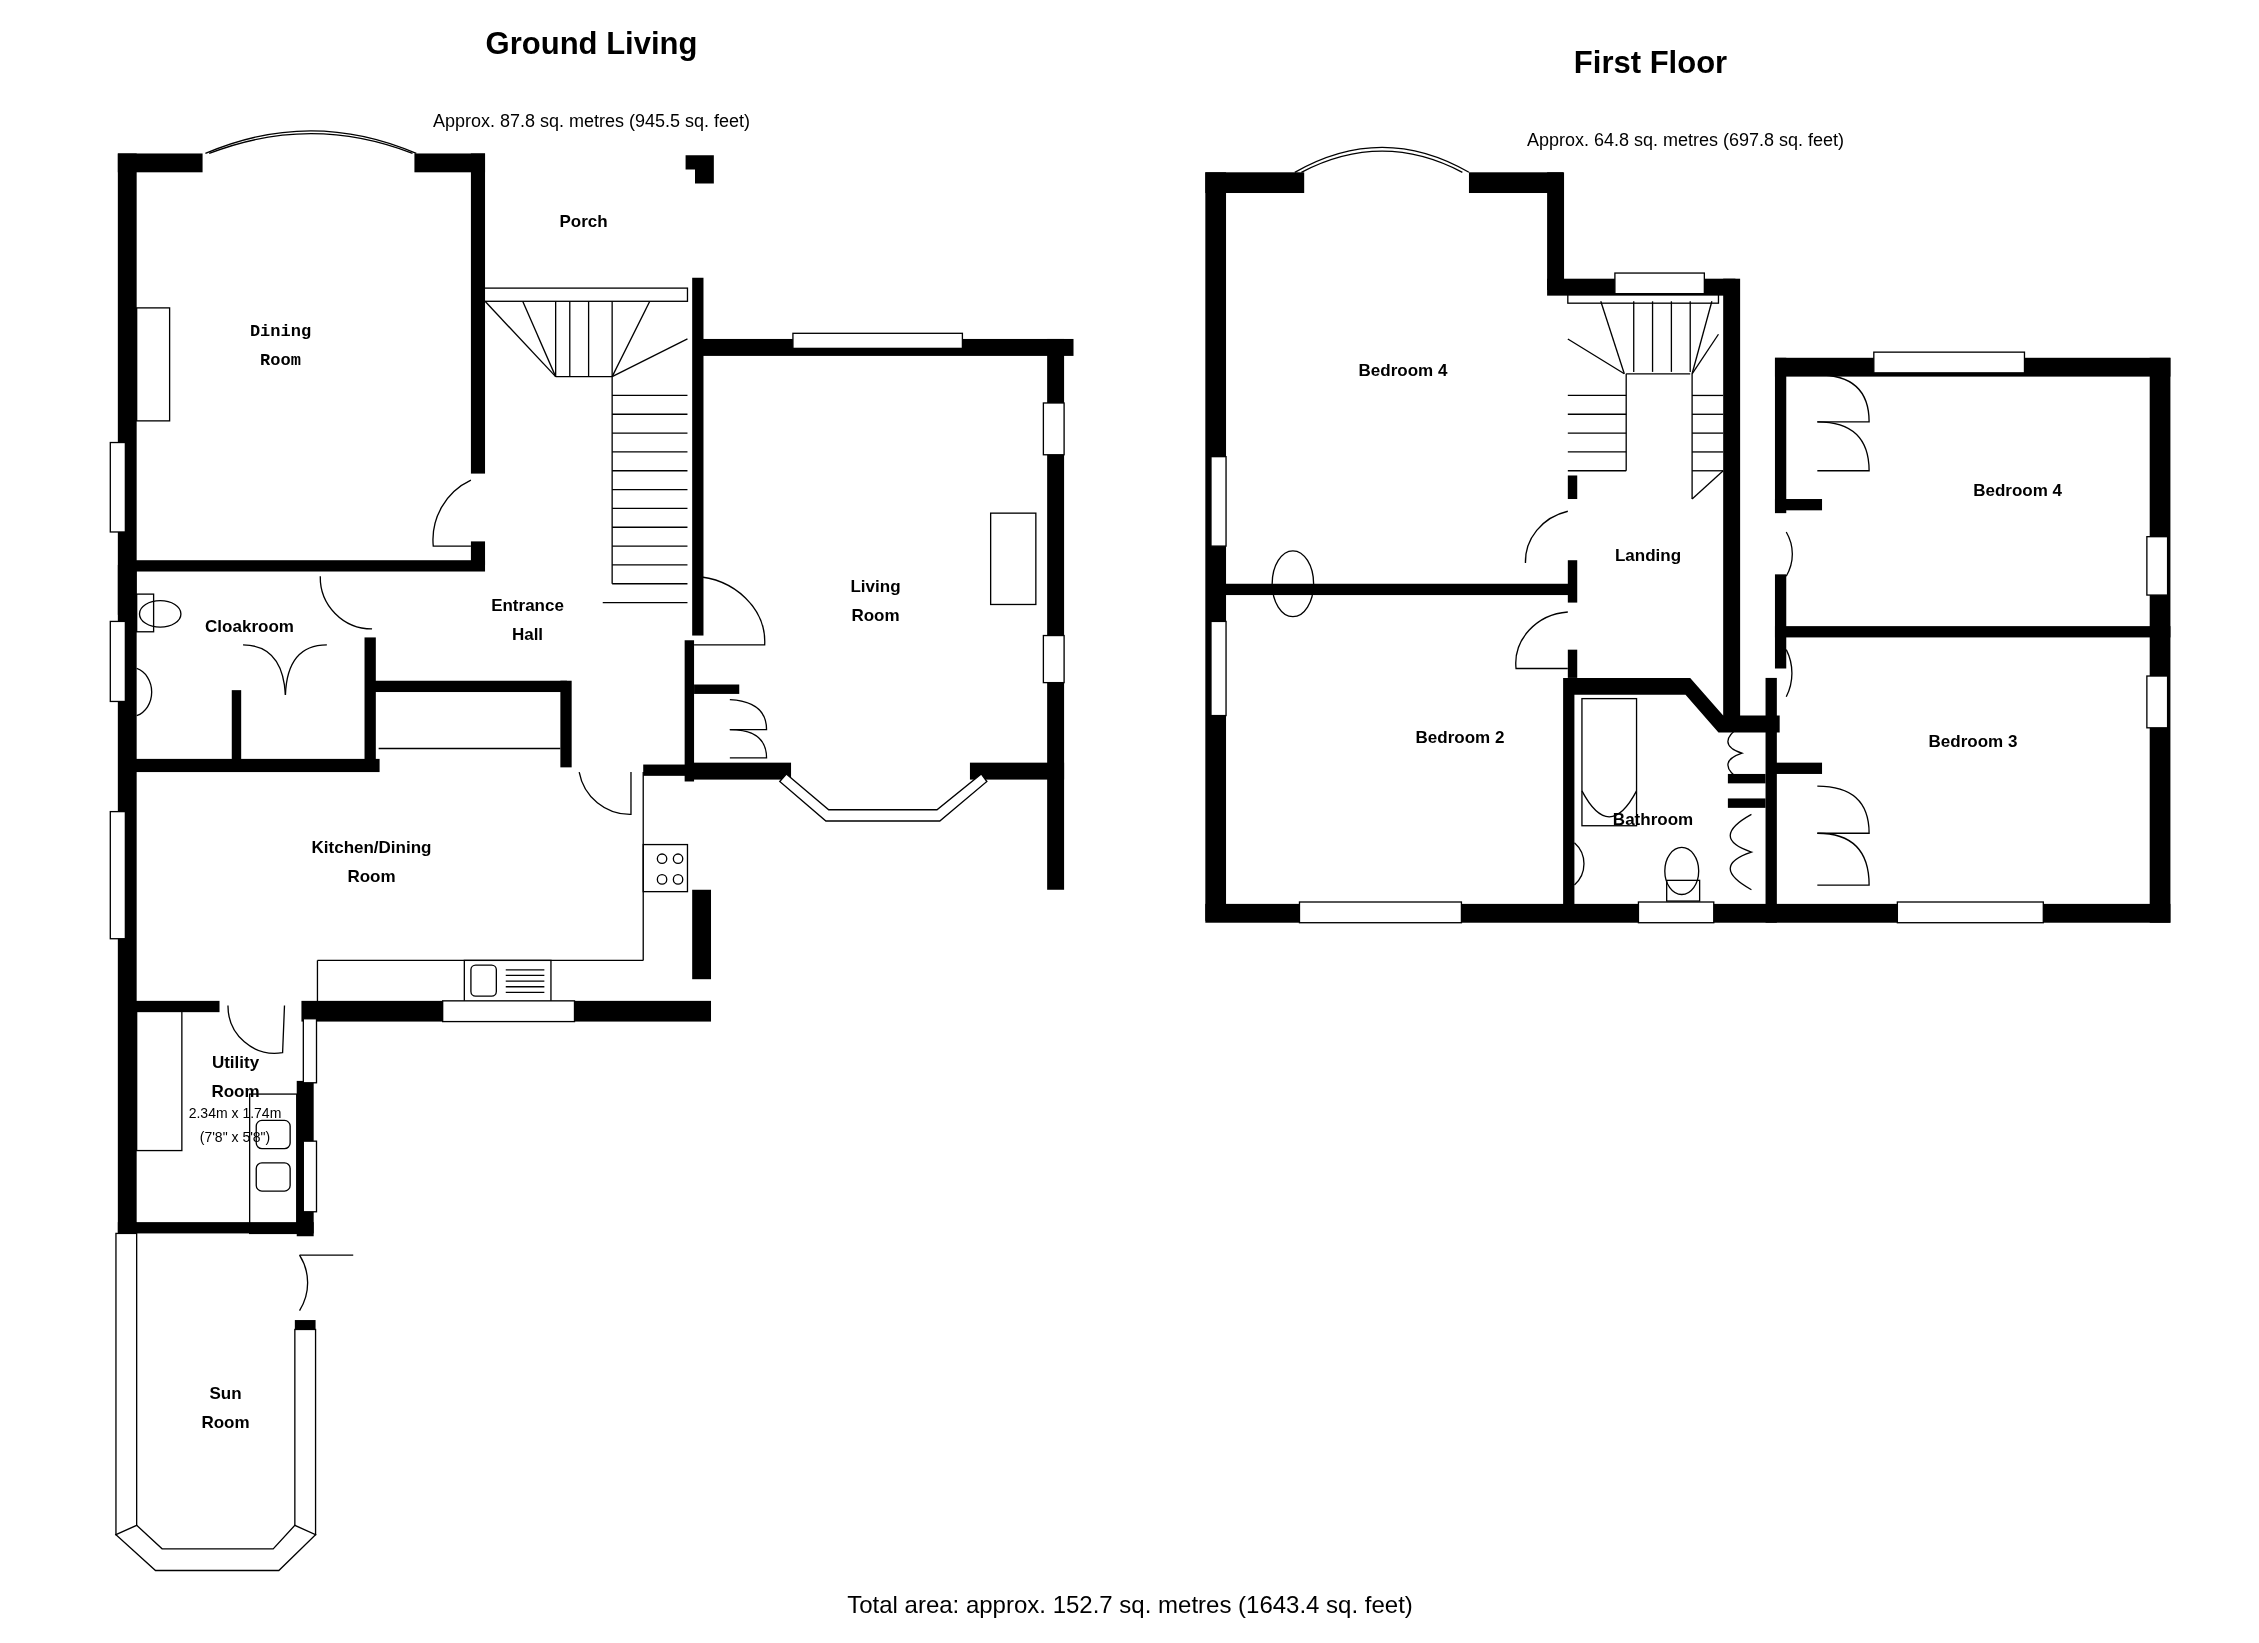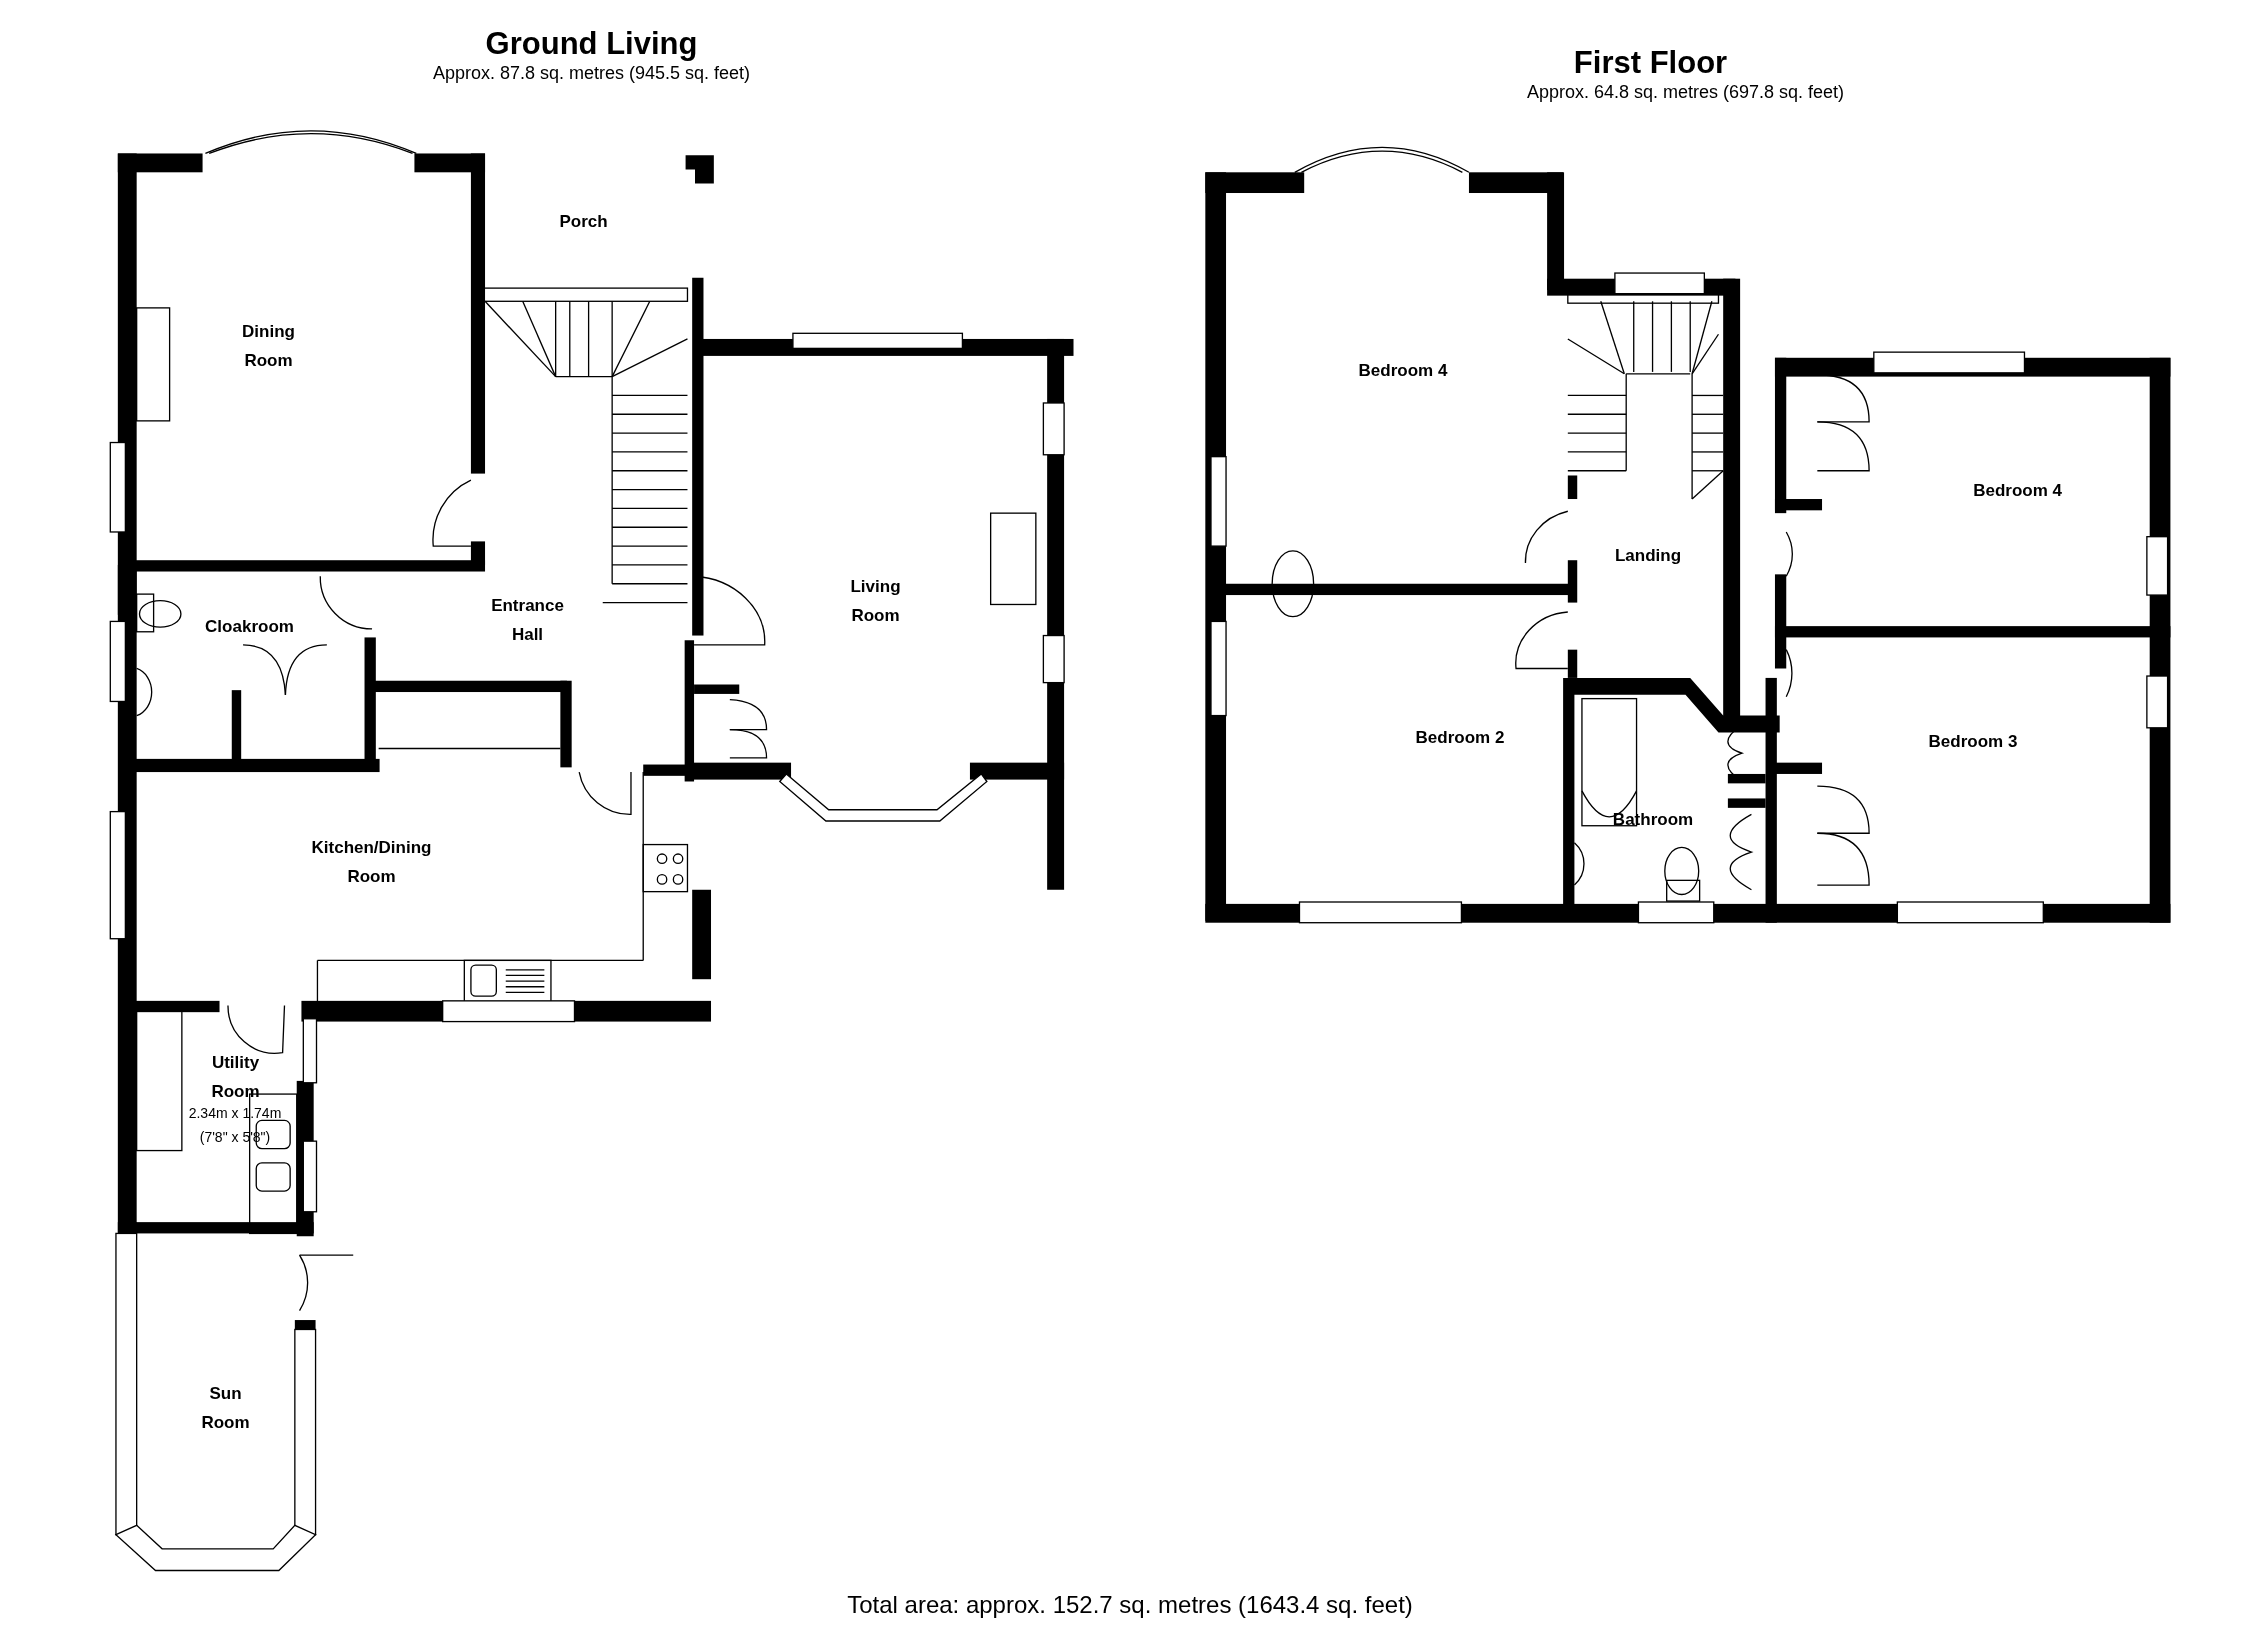--- a/index.html
+++ b/index.html
@@ -1,19 +1,19 @@
 <!DOCTYPE html>
 <html style="font-size:15px"><head>
 <meta charset="utf-8">
 <style>
   html, body { margin: 0; padding: 0; background: #ffffff; }
   body { width: 2260px; height: 1643px; position: relative; overflow: hidden;
          font-family: "Liberation Sans", sans-serif; color: #000; }
   .floor-title { position: absolute; font-weight: bold; font-size: 31px; text-align: center; }
-  .floor-sub { position: absolute; font-size: 18px; text-align: center; }
+  .floor-sub { position: absolute; font-size: 18px; text-align: center; margin-top: 48px; }
   .room-label { position: absolute; font-weight: bold; font-size: 17px; text-align: center; line-height: 29px; white-space: nowrap; }
   .room-dim { position: absolute; font-size: 14px; text-align: center; line-height: 23.5px; white-space: nowrap; }
   .total { position: absolute; font-size: 24px; left: 0; width: 2260px; text-align: center; top: 1591px; }
   svg.plan { position: absolute; left: 0; top: 0; }
   .w { fill: #000; }
   .ln { fill: none; stroke: #000; stroke-width: 1.4; }
   .win { fill: #fff; stroke: #000; stroke-width: 1.4; }
 </style>
 </head>
 <body>
@@ -232,21 +232,21 @@
     <path class="ln" d="M 1930 835 Q 1985 835 1985 885 L 1930 885"></path>
     <path class="ln" d="M 1930 885 Q 1985 885 1985 940 L 1930 940"></path>
 
     <rect class="w" x="1280" y="960" width="1025" height="20"></rect>
     <rect class="win" x="1380" y="958" width="172" height="22"></rect>
     <rect class="win" x="1740" y="958" width="80" height="22"></rect>
     <rect class="win" x="2015" y="958" width="155" height="22"></rect>
   </g>
 </svg>
 
-<div class="room-label" style="left:226px; top:317px; width:85px;">
+<div class="room-label" style="left:238px; top:317px; width:85px;font-family:Liberation Mono, monospace;">
   <div>Dining</div>
   <div>Room</div>
 </div>
 <div class="room-label" style="left:527px; top:207px; width:113px;">
   <div>Porch</div>
 </div>
 <div class="room-label" style="left:452px; top:591px; width:151px;">
   <div>Entrance</div>
   <div>Hall</div>
 </div>

